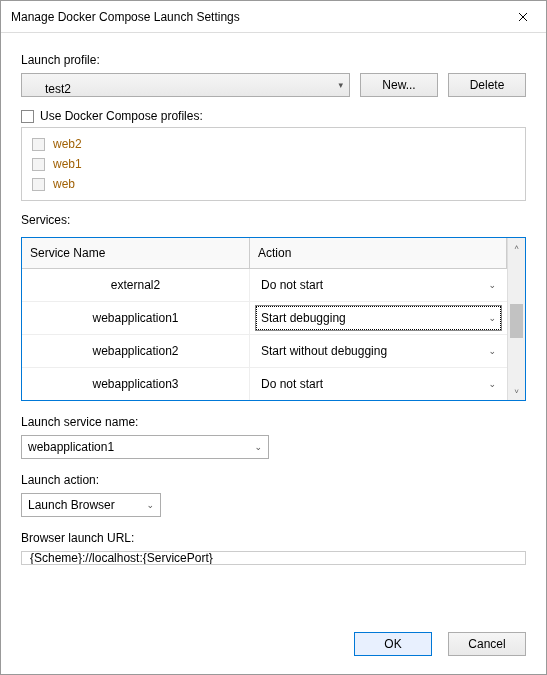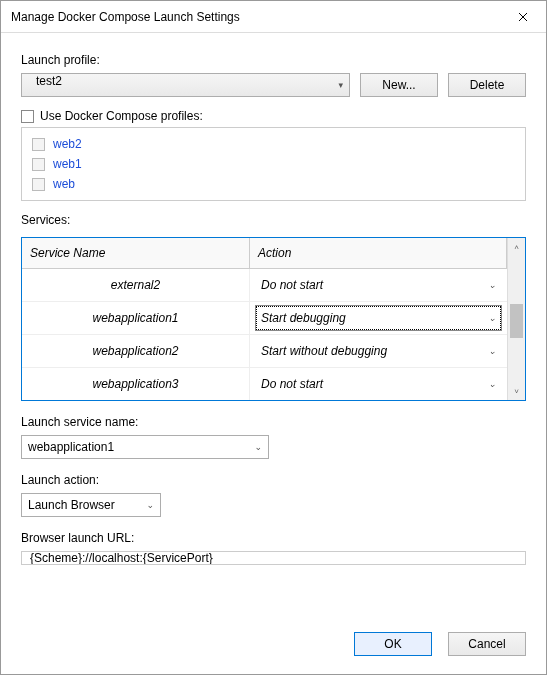--- a/index.html
+++ b/index.html
@@ -43,23 +43,23 @@
     display: flex;
     flex-direction: column;
   }
   .label { margin: 6px 0; }
   .row { display: flex; gap: 10px; align-items: center; }
   .profile-select {
     flex: 1;
     height: 24px;
     border: 1px solid #adadad;
     background: linear-gradient(#f5f5f5,#e9e9e9);
-    padding: 0 14px;
-    display: flex;
-    align-items: flex-start;
+    padding: 0 23px;
+    display: flex;
+    align-items: flex-end;
     position: relative;
     cursor: pointer;
   }
   .profile-select .chev {
     position: absolute;
     right: 6px;
     top: 50%;
     transform: translateY(-50%);
     font-size: 9px;
     color: #555;
@@ -83,29 +83,29 @@
     cursor: pointer;
     display: inline-block;
   }
   .profiles-box {
     border: 1px solid #ccc;
     padding: 6px 10px;
   }
   .profiles-box .prow {
     display: flex; align-items: center; gap: 8px;
     padding: 3px 0;
-    color: #1d4ed8;
+    color: #a16207;
   }
   .profiles-box .checkbox { border-color: #bbb; background: #f4f4f4; }
   .services-grid {
     border: 1px solid #0078d7;
     margin-top: 4px;
     display: flex;
   }
-  .grid-body { flex: 1; font-style: italic; }
+  .grid-body { flex: 1; }
   .grid-header {
     display: flex;
     background: #fff;
   }
   .grid-header .hcell {
     padding: 8px 8px;
     border-right: 1px solid #ccc;
     border-bottom: 1px solid #ccc;
     background: #f9f9f9;
     font-weight: normal;

